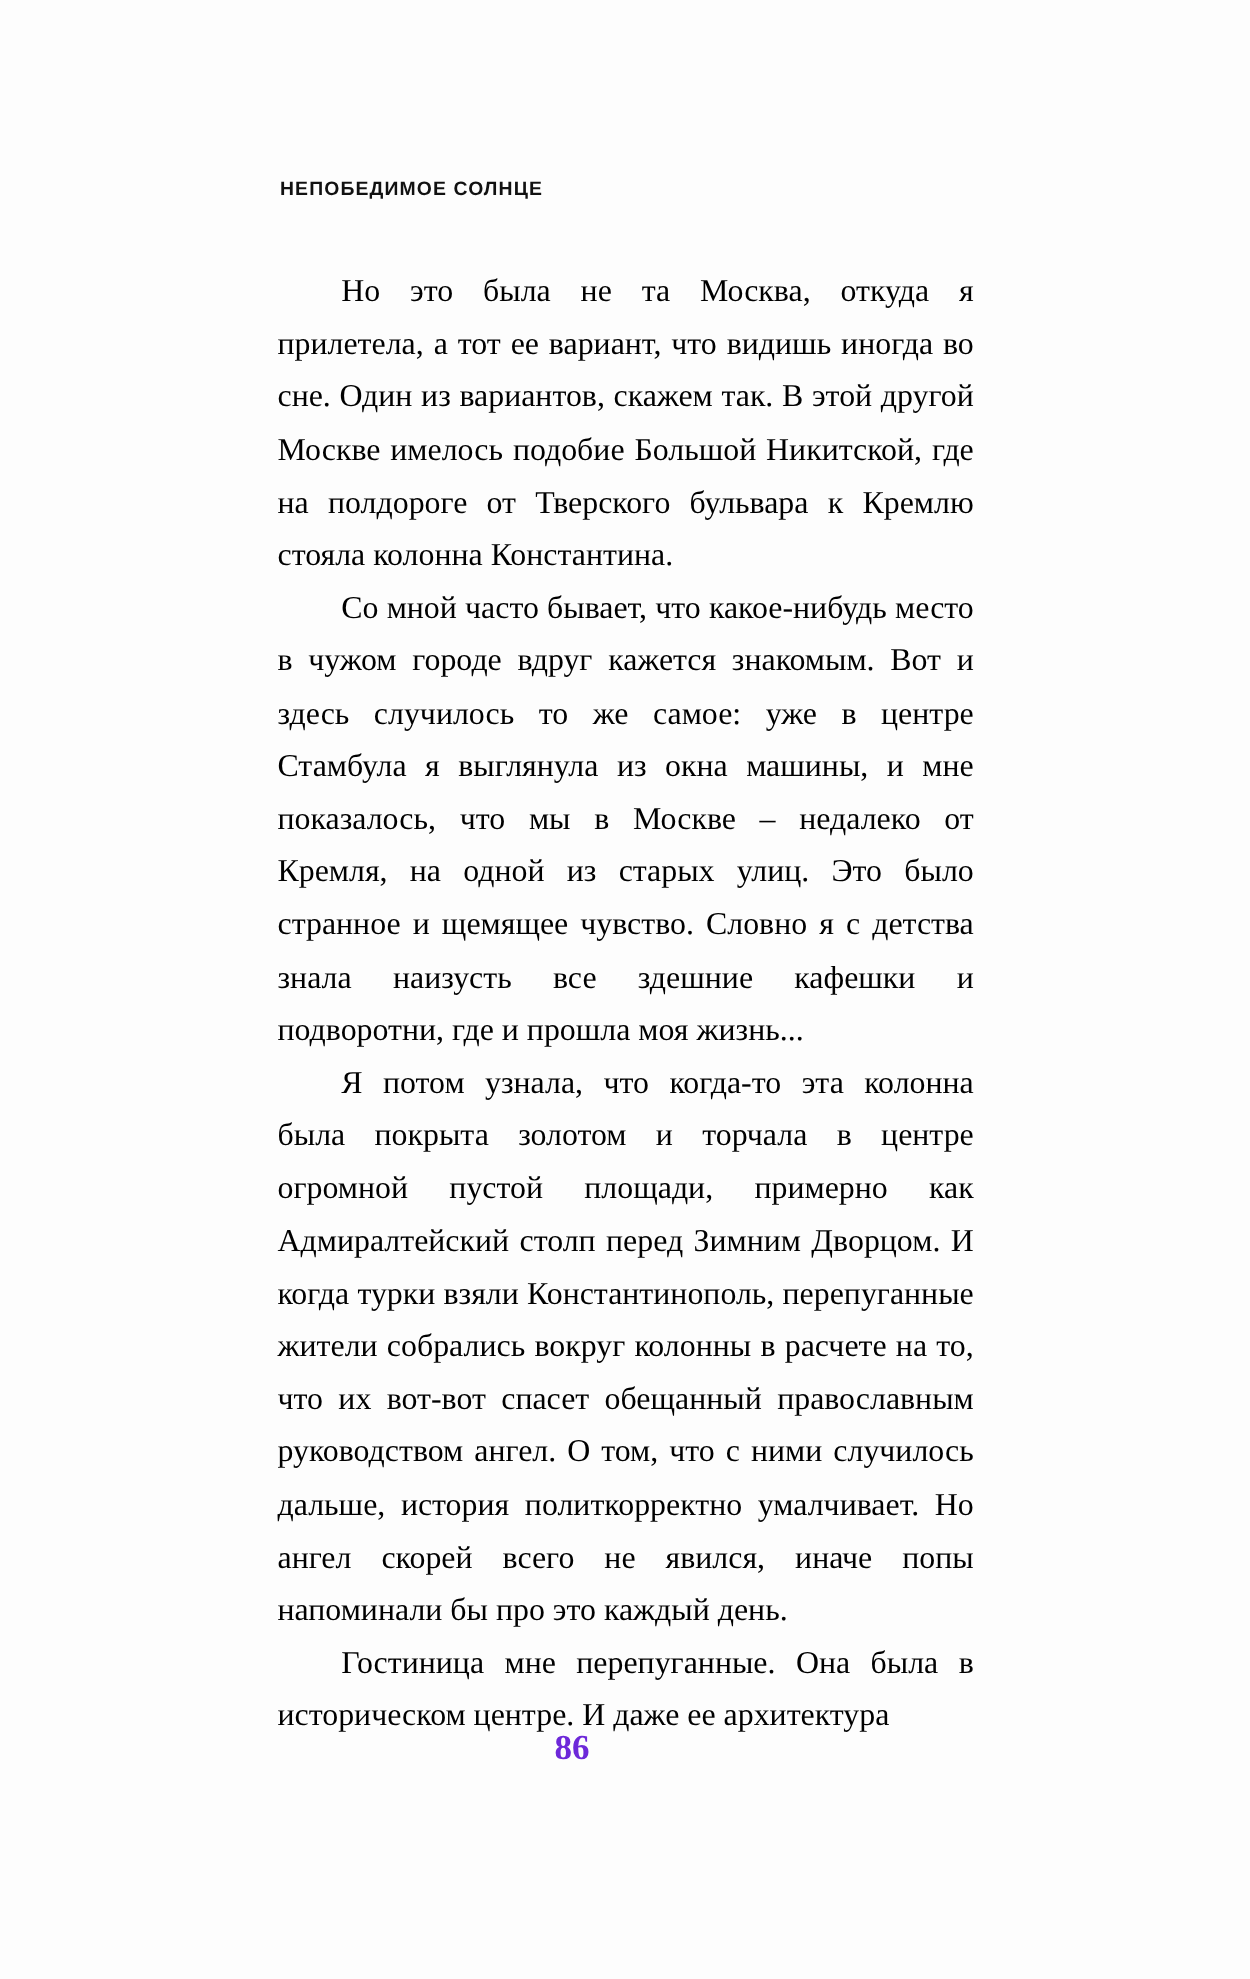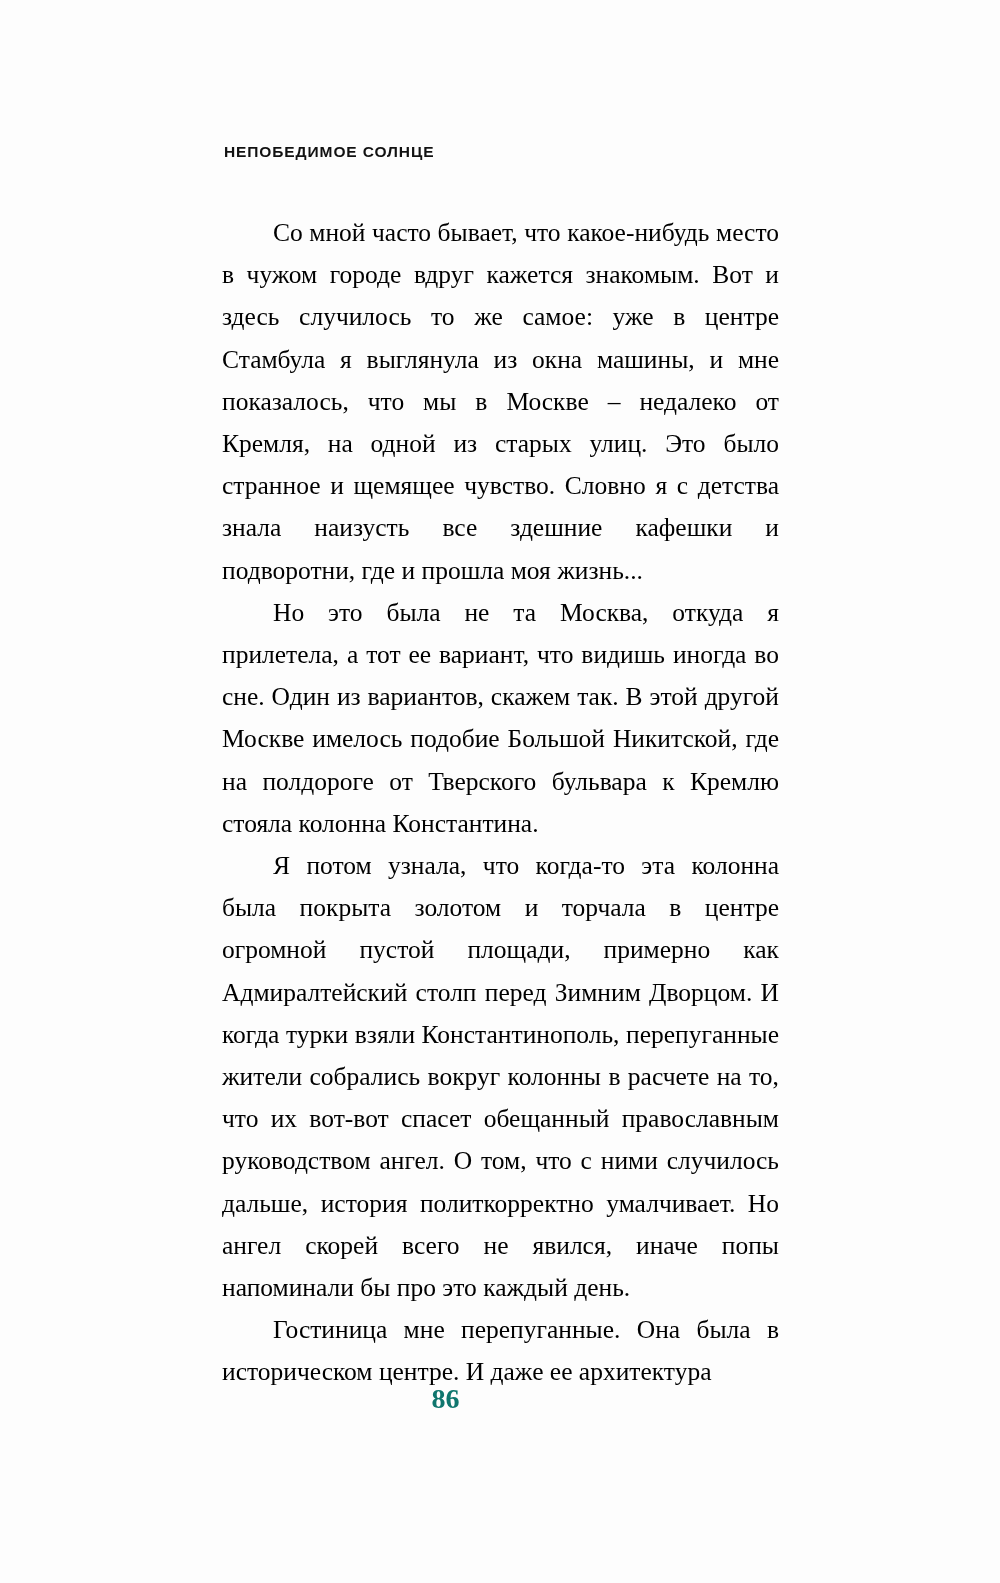--- a/index.html
+++ b/index.html
@@ -47,38 +47,38 @@
     color: #000;
   }
   .body-text p {
     margin: 0;
     text-indent: 2.0em;
     hyphens: manual;
   }
   .folio {
     position: absolute;
     top: 1383px;
-    left: 0;
+    left: 12px;
     width: 891px;
     text-align: center;
     font-family: "Liberation Serif", serif;
     font-size: 28px;
     font-weight: 700;
-    color: #0f766e;
+    color: #6d28d9;
   }
 </style>
 </head>
 <body>
 
 <div class="page">
 
   <div class="running-head">НЕПОБЕДИМОЕ СОЛНЦЕ</div>
 
   <div class="body-text">
+    <p>Но это была не та Москва, откуда я прилетела, а тот ее вариант, что видишь иногда во сне. Один из вариантов, скажем так. В этой другой Москве имелось подобие Большой Никитской, где на полдороге от Тверского бульвара к Кремлю стояла колонна Константина.</p>
     <p>Со мной часто бывает, что какое-нибудь место в чужом городе вдруг кажется знакомым. Вот и здесь случилось то же самое: уже в центре Стамбула я выглянула из окна машины, и мне показалось, что мы в Москве – недалеко от Кремля, на одной из старых улиц. Это было странное и щемящее чувство. Словно я с детства знала наизусть все здешние кафешки и подворотни, где и прошла моя жизнь...</p>
-    <p>Но это была не та Москва, откуда я прилетела, а тот ее вариант, что видишь иногда во сне. Один из вариантов, скажем так. В этой другой Москве имелось подобие Большой Никитской, где на полдороге от Тверского бульвара к Кремлю стояла колонна Константина.</p>
     <p>Я потом узнала, что когда-то эта колонна была покрыта золотом и торчала в центре огромной пустой площади, примерно как Адмиралтейский столп перед Зимним Дворцом. И когда турки взяли Константинополь, перепуганные жители собрались вокруг колонны в расчете на то, что их вот-вот спасет обещанный православным руководством ангел. О том, что с ними случилось дальше, история политкорректно умалчивает. Но ангел скорей всего не явился, иначе попы напоминали бы про это каждый день.</p>
     <p>Гостиница мне перепуганные. Она была в историческом центре. И даже ее архитектура</p>
   </div>
 
   <div class="folio">86</div>
 
 </div>
 
 </body></html>

